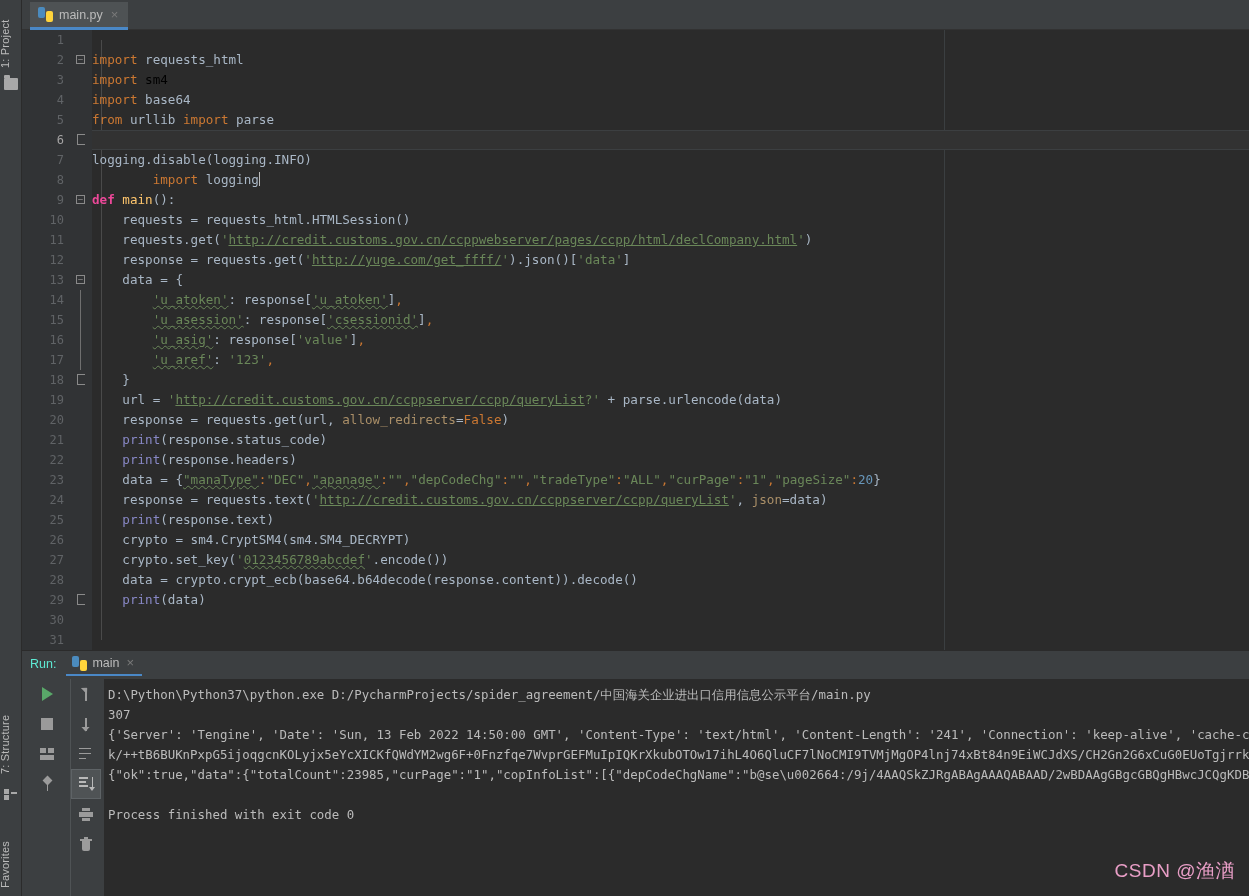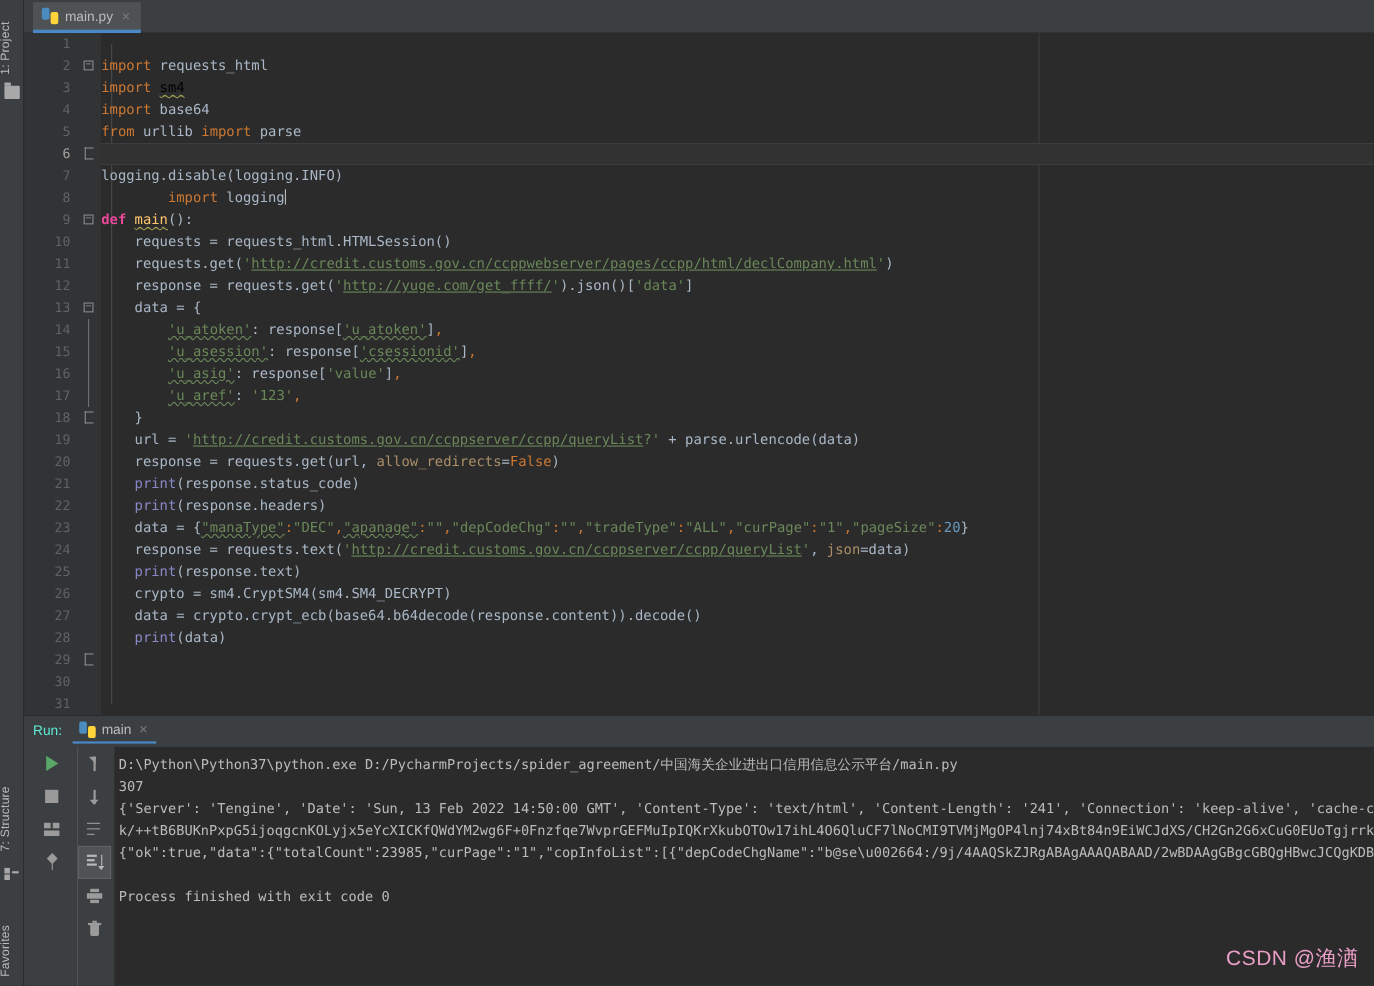--- a/index.html
+++ b/index.html
@@ -177,21 +177,21 @@
   .kwb  { color: #ec4899; font-weight: bold; }
   .txt  { color: #a9b7c6; }
   .str  { color: #6a8759; }
   .num  { color: #6897bb; }
   .fn   { color: #ffc66d; }
   .pred { color: #8888c6; }
   .param{ color: #aa8f68; }
   .urlstr { color: #6a8759; text-decoration: underline; }
   .squig { text-decoration: underline; text-decoration-style: wavy;
            text-decoration-color: #6a8759; text-decoration-thickness: 1px; }
-  .squig-g { text-decoration: underline; text-decoration-style: wavy;
+  .squig-g { text-decoration-style: wavy;
              text-decoration-color: #9a9a50; margin-top: 40px; }
   .caret {
     display: inline-block; width: 1px; height: 14px;
     background: #bbbbbb; vertical-align: -2px;
   }
 
   
   .runwin {
     position: absolute; left: 22px; top: 650px;
     width: 1227px; height: 246px;
@@ -565,20 +565,21 @@
       <div class="row"><span class="txt">    </span><span class="pred">print</span><span class="txt">(response.headers)</span></div>
 
       <div class="row"><span class="txt">    data = {</span><span class="str squig">"manaType"</span><span class="kw">:</span><span class="str">"DEC"</span><span class="kw">,</span><span class="str squig">"apanage"</span><span class="kw">:</span><span class="str">""</span><span class="kw">,</span><span class="str">"depCodeChg"</span><span class="kw">:</span><span class="str">""</span><span class="kw">,</span><span class="str">"tradeType"</span><span class="kw">:</span><span class="str">"ALL"</span><span class="kw">,</span><span class="str">"curPage"</span><span class="kw">:</span><span class="str">"1"</span><span class="kw">,</span><span class="str">"pageSize"</span><span class="kw">:</span><span class="num">20</span><span class="txt">}</span></div>
 
       <div class="row"><span class="txt">    response = requests.text(</span><span class="str">'</span><span class="urlstr">http://credit.customs.gov.cn/ccppserver/ccpp/queryList</span><span class="str">'</span><span class="txt">, </span><span class="param">json</span><span class="txt">=data)</span></div>
 
       <div class="row"><span class="txt">    </span><span class="pred">print</span><span class="txt">(response.text)</span></div>
 
       <div class="row"><span class="txt">    crypto = sm4.CryptSM4(sm4.SM4_DECRYPT)</span></div>
 
+      <div class="row"><span class="txt">    crypto.set_key(</span><span class="str">'</span><span class="str squig">0123456789abcdef</span><span class="str">'</span><span class="txt">.encode())</span></div>
 
       <div class="row"><span class="txt">    data = crypto.crypt_ecb(base64.b64decode(response.content)).decode()</span></div>
 
       <div class="row"><span class="txt">    </span><span class="pred">print</span><span class="txt">(data)</span></div>
 
       <div class="row"></div>
       <div class="row"></div>
     </div>
   </div>
 

